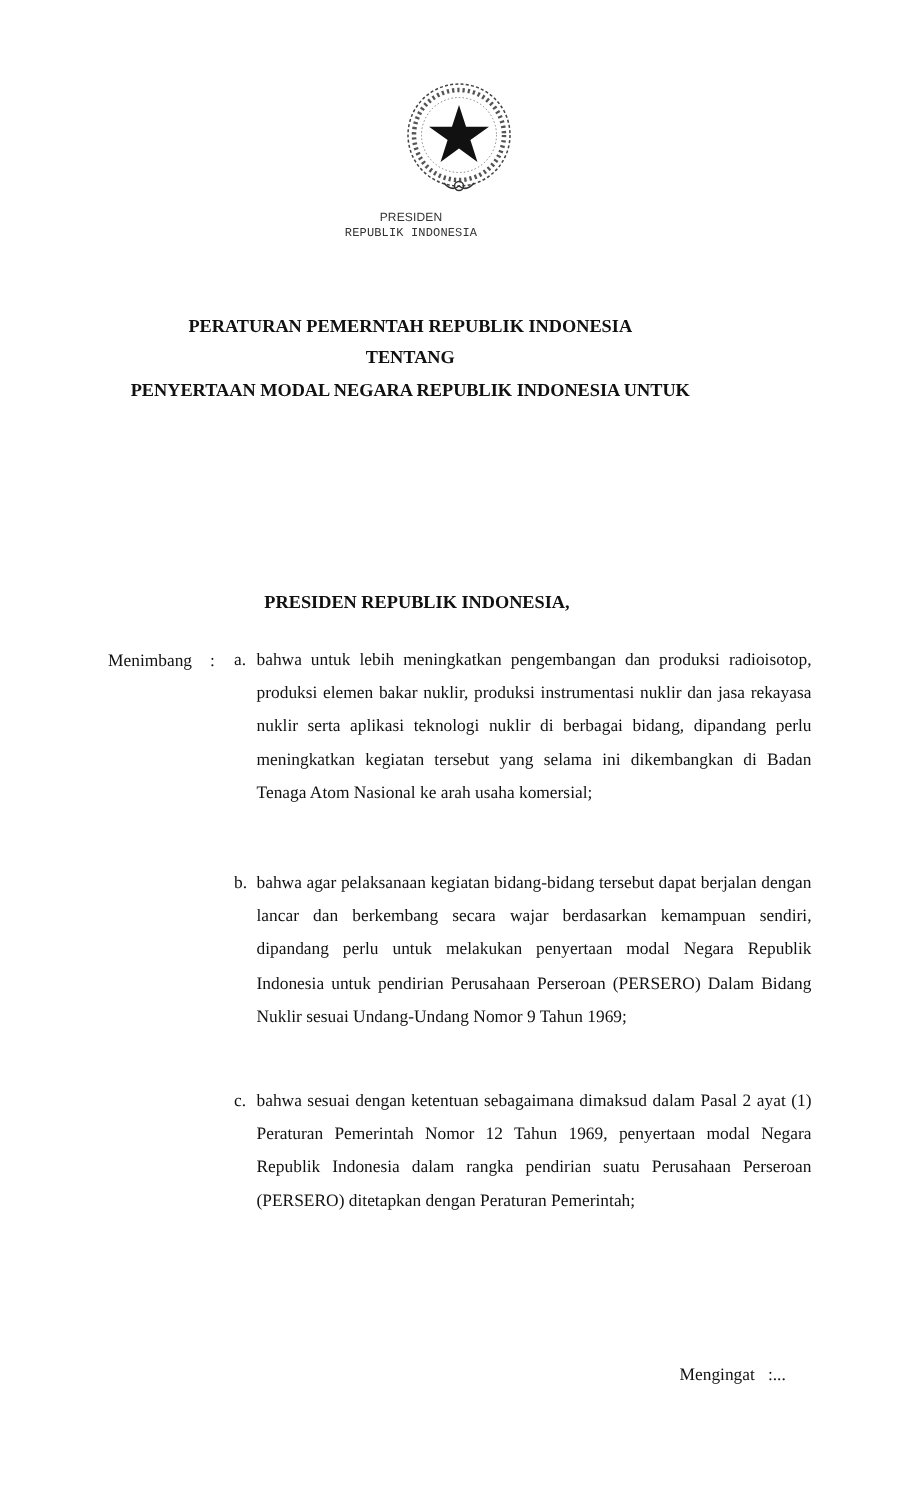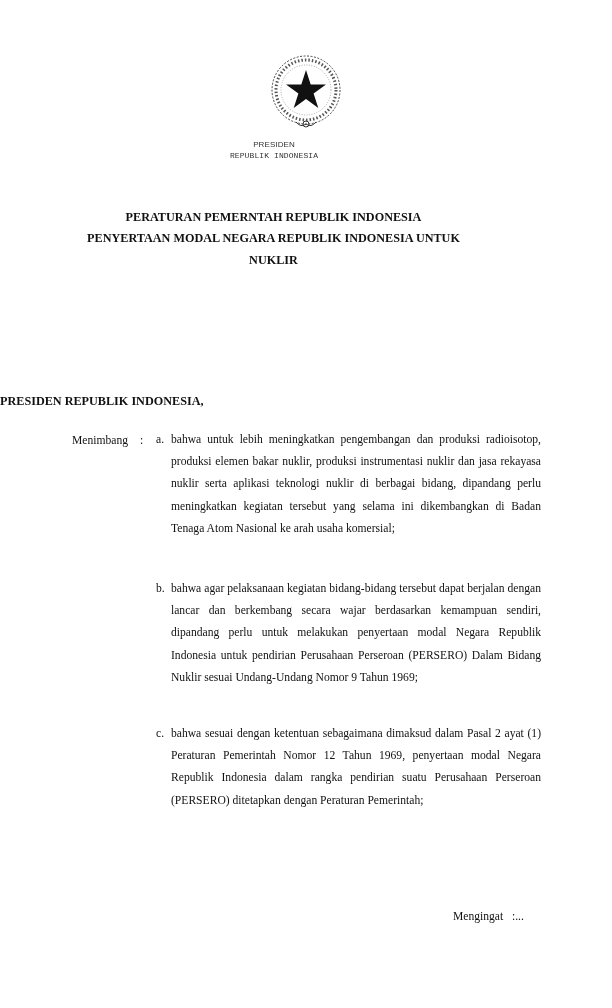--- a/index.html
+++ b/index.html
@@ -7,21 +7,21 @@
          font-family: "Liberation Serif", "DejaVu Serif", serif; color: #111; }
   .emblem { position: absolute; left: 266px; top: 52px; width: 80px; height: 80px; }
   .emblem-caption { position: absolute; left: 0; width: 548px; text-align: center;
          font-family: "Liberation Sans", "DejaVu Sans", sans-serif; font-size: 8px; color: #333;
          letter-spacing: 0.1px; }
   .cap1 { top: 140px; }
   .cap2 { top: 151px; font-family: Liberation Mono, monospace; }
   .title { position: absolute; left: 0; top: 207px; width: 547px; text-align: center;
          font-weight: bold; font-size: 12.2px; line-height: 21.3px; }
   .title div { white-space: pre; }
-  .president { position: absolute; left: 0; top: 394px; width: 556px; 
+  .president { position: absolute; left: 0; top: 394px; width: 556px; text-align: center;
          font-weight: bold; font-size: 12.2px; }
   .menimbang-label { position: absolute; left: 72px; top: 434px; font-size: 11.6px; }
   .colon { position: absolute; left: 140px; top: 434px; font-size: 11.6px; }
   .item { position: absolute; left: 156px; width: 385px; font-size: 11.6px; line-height: 22.2px; }
   .item .marker { position: absolute; left: 0; top: 0; }
   .item .text { margin-left: 15px; text-align: justify; text-align-last: left; }
   .item-a { top: 429px; }
   .item-b { top: 578px; }
   .item-c { top: 723px; }
   .footer { position: absolute; left: 453px; top: 910px; font-size: 11.6px; white-space: pre; text-align: center; }
@@ -35,22 +35,22 @@
   <circle cx="40" cy="38" r="25" fill="none" stroke="#777" stroke-width="0.6" stroke-dasharray="1 1.5"></circle>
   <polygon points="40,18 44.7,32.5 60,32.5 47.6,41.4 52.3,56 40,47 27.7,56 32.4,41.4 20,32.5 35.3,32.5" fill="#111"></polygon>
   <circle cx="40" cy="72" r="3" fill="none" stroke="#333" stroke-width="1"></circle>
   <path d="M30 70 Q35 76 40 72 Q45 76 50 70" fill="none" stroke="#333" stroke-width="1"></path>
 </svg>
 <div class="emblem-caption cap1">PRESIDEN</div>
 <div class="emblem-caption cap2">REPUBLIK INDONESIA</div>
 
 <div class="title">
   <div>PERATURAN PEMERNTAH REPUBLIK INDONESIA</div>
+  <div>TENTANG</div>
   <div>PENYERTAAN MODAL NEGARA REPUBLIK INDONESIA UNTUK</div>
-  <div>NUKLIR</div>
 </div>
 
 <div class="president">PRESIDEN REPUBLIK INDONESIA,</div>
 
 <div class="menimbang-label">Menimbang</div>
 <div class="colon">:</div>
 
 <div class="item item-a">
   <span class="marker">a.</span>
   <div class="text">bahwa untuk lebih meningkatkan pengembangan dan produksi radioisotop, produksi elemen bakar nuklir, produksi instrumentasi nuklir dan jasa rekayasa nuklir serta aplikasi teknologi nuklir di berbagai bidang, dipandang perlu meningkatkan kegiatan tersebut yang selama ini dikembangkan di Badan Tenaga Atom Nasional ke arah usaha komersial;</div>

